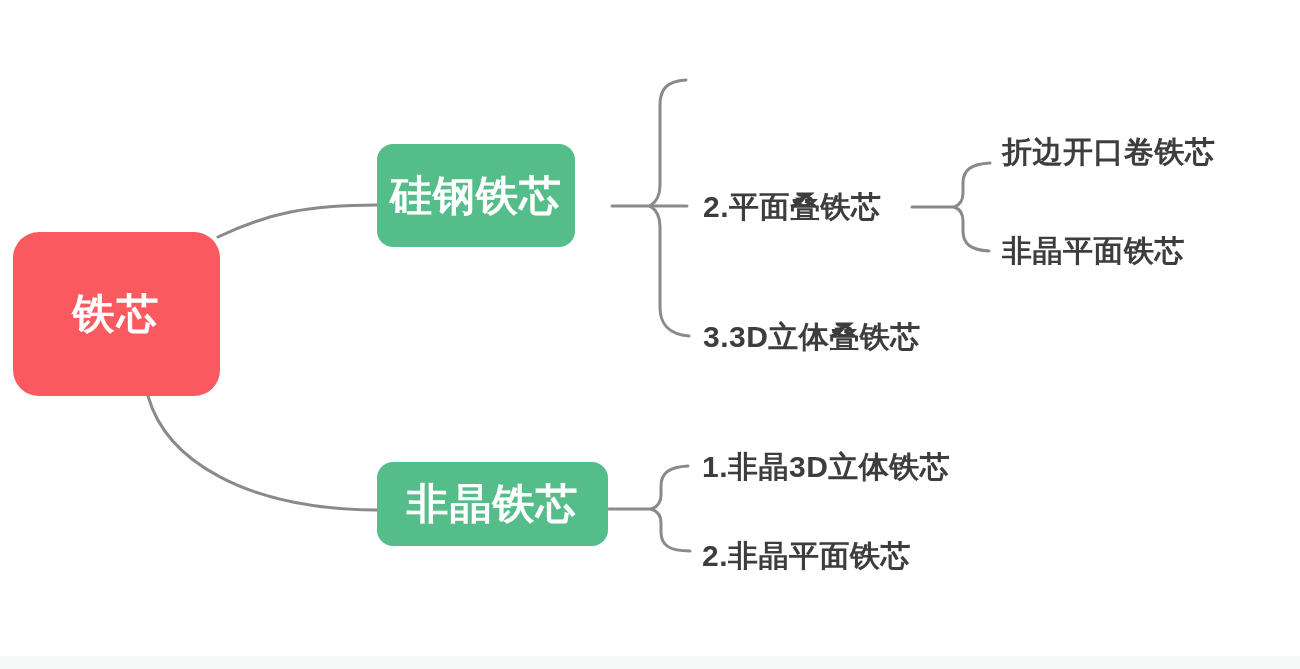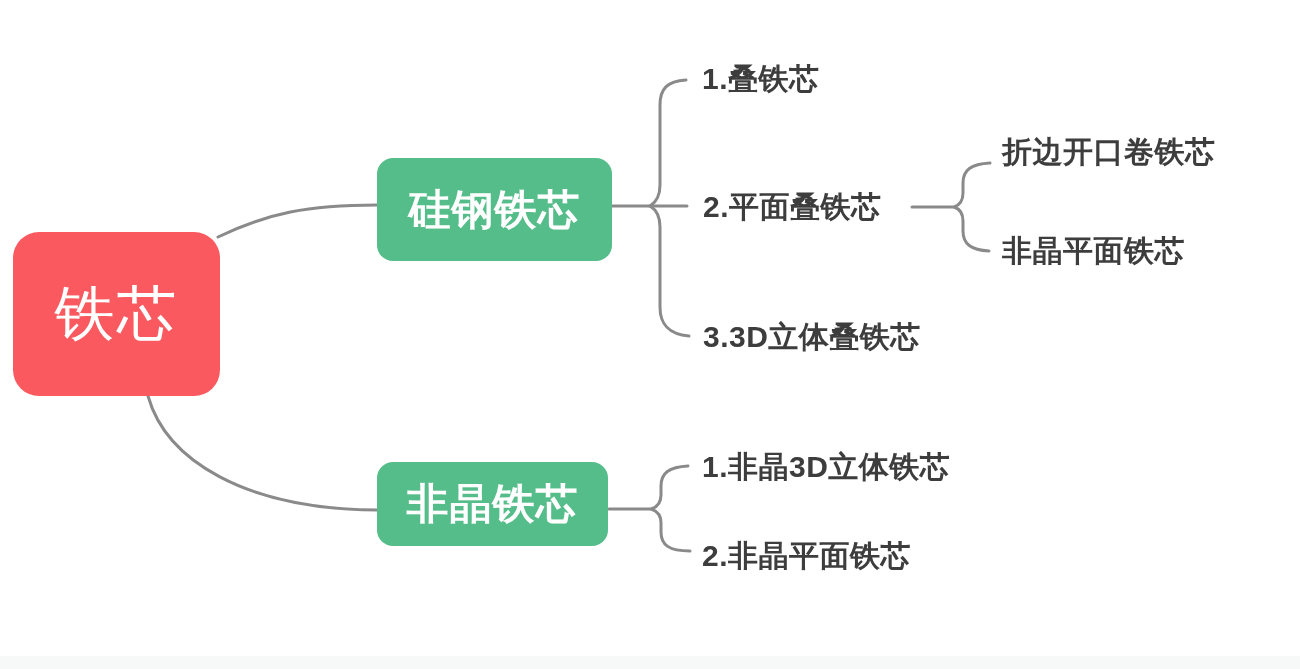--- a/index.html
+++ b/index.html
@@ -36,32 +36,32 @@
     justify-content: center;
     color: var(--box_text, #ffffff);
     box-sizing: border-box;
     cursor: default;
   }
   .root-box {
     left: 13px; top: 232px;
     width: 207px; height: 164px;
     border-radius: 26px;
     background: var(--root_bg, #fa5a5f);
-    font-size: 60px;
-    font-weight: 400;
+    font-size: 42px;
+    font-weight: 700;
     letter-spacing: 2px;
   }
   .branch-box {
     border-radius: 16px;
     background: var(--branch_bg, #55bd8a);
     font-size: 42px;
     font-weight: 700;
     letter-spacing: 1px;
   }
-  .branch-box.b1 { left: 377px; top: 158px; width: 235px; height: 103px; }
+  .branch-box.b1 { left: 377px; top: 144px; width: 198px; height: 103px; }
   .branch-box.b2 { left: 377px; top: 462px; width: 231px; height: 84px; }
   .topic {
     position: absolute;
     transform: translateY(-52%);
     font-size: 30px;
     font-weight: 700;
     color: var(--item_text, #3d3d3d);
     white-space: nowrap;
     letter-spacing: 0.5px;
     cursor: default;
@@ -97,21 +97,20 @@
   </div>
 
   <div class="node-box branch-box b1">
     <span>硅钢铁芯</span>
   </div>
 
   <div class="node-box branch-box b2">
     <span>非晶铁芯</span>
   </div>
 
-  <div class="topic" style="left:702px; top:80px;">1.叠铁芯</div>
 
   <div class="topic" style="left:703px; top:208px;">2.平面叠铁芯</div>
 
   <div class="topic" style="left:703px; top:338px;">3.3D立体叠铁芯</div>
 
   <div class="topic" style="left:1002px; top:153px;">折边开口卷铁芯</div>
 
   <div class="topic" style="left:1002px; top:252px;">非晶平面铁芯</div>
 
   <div class="topic" style="left:702px; top:468px;">1.非晶3D立体铁芯</div>

